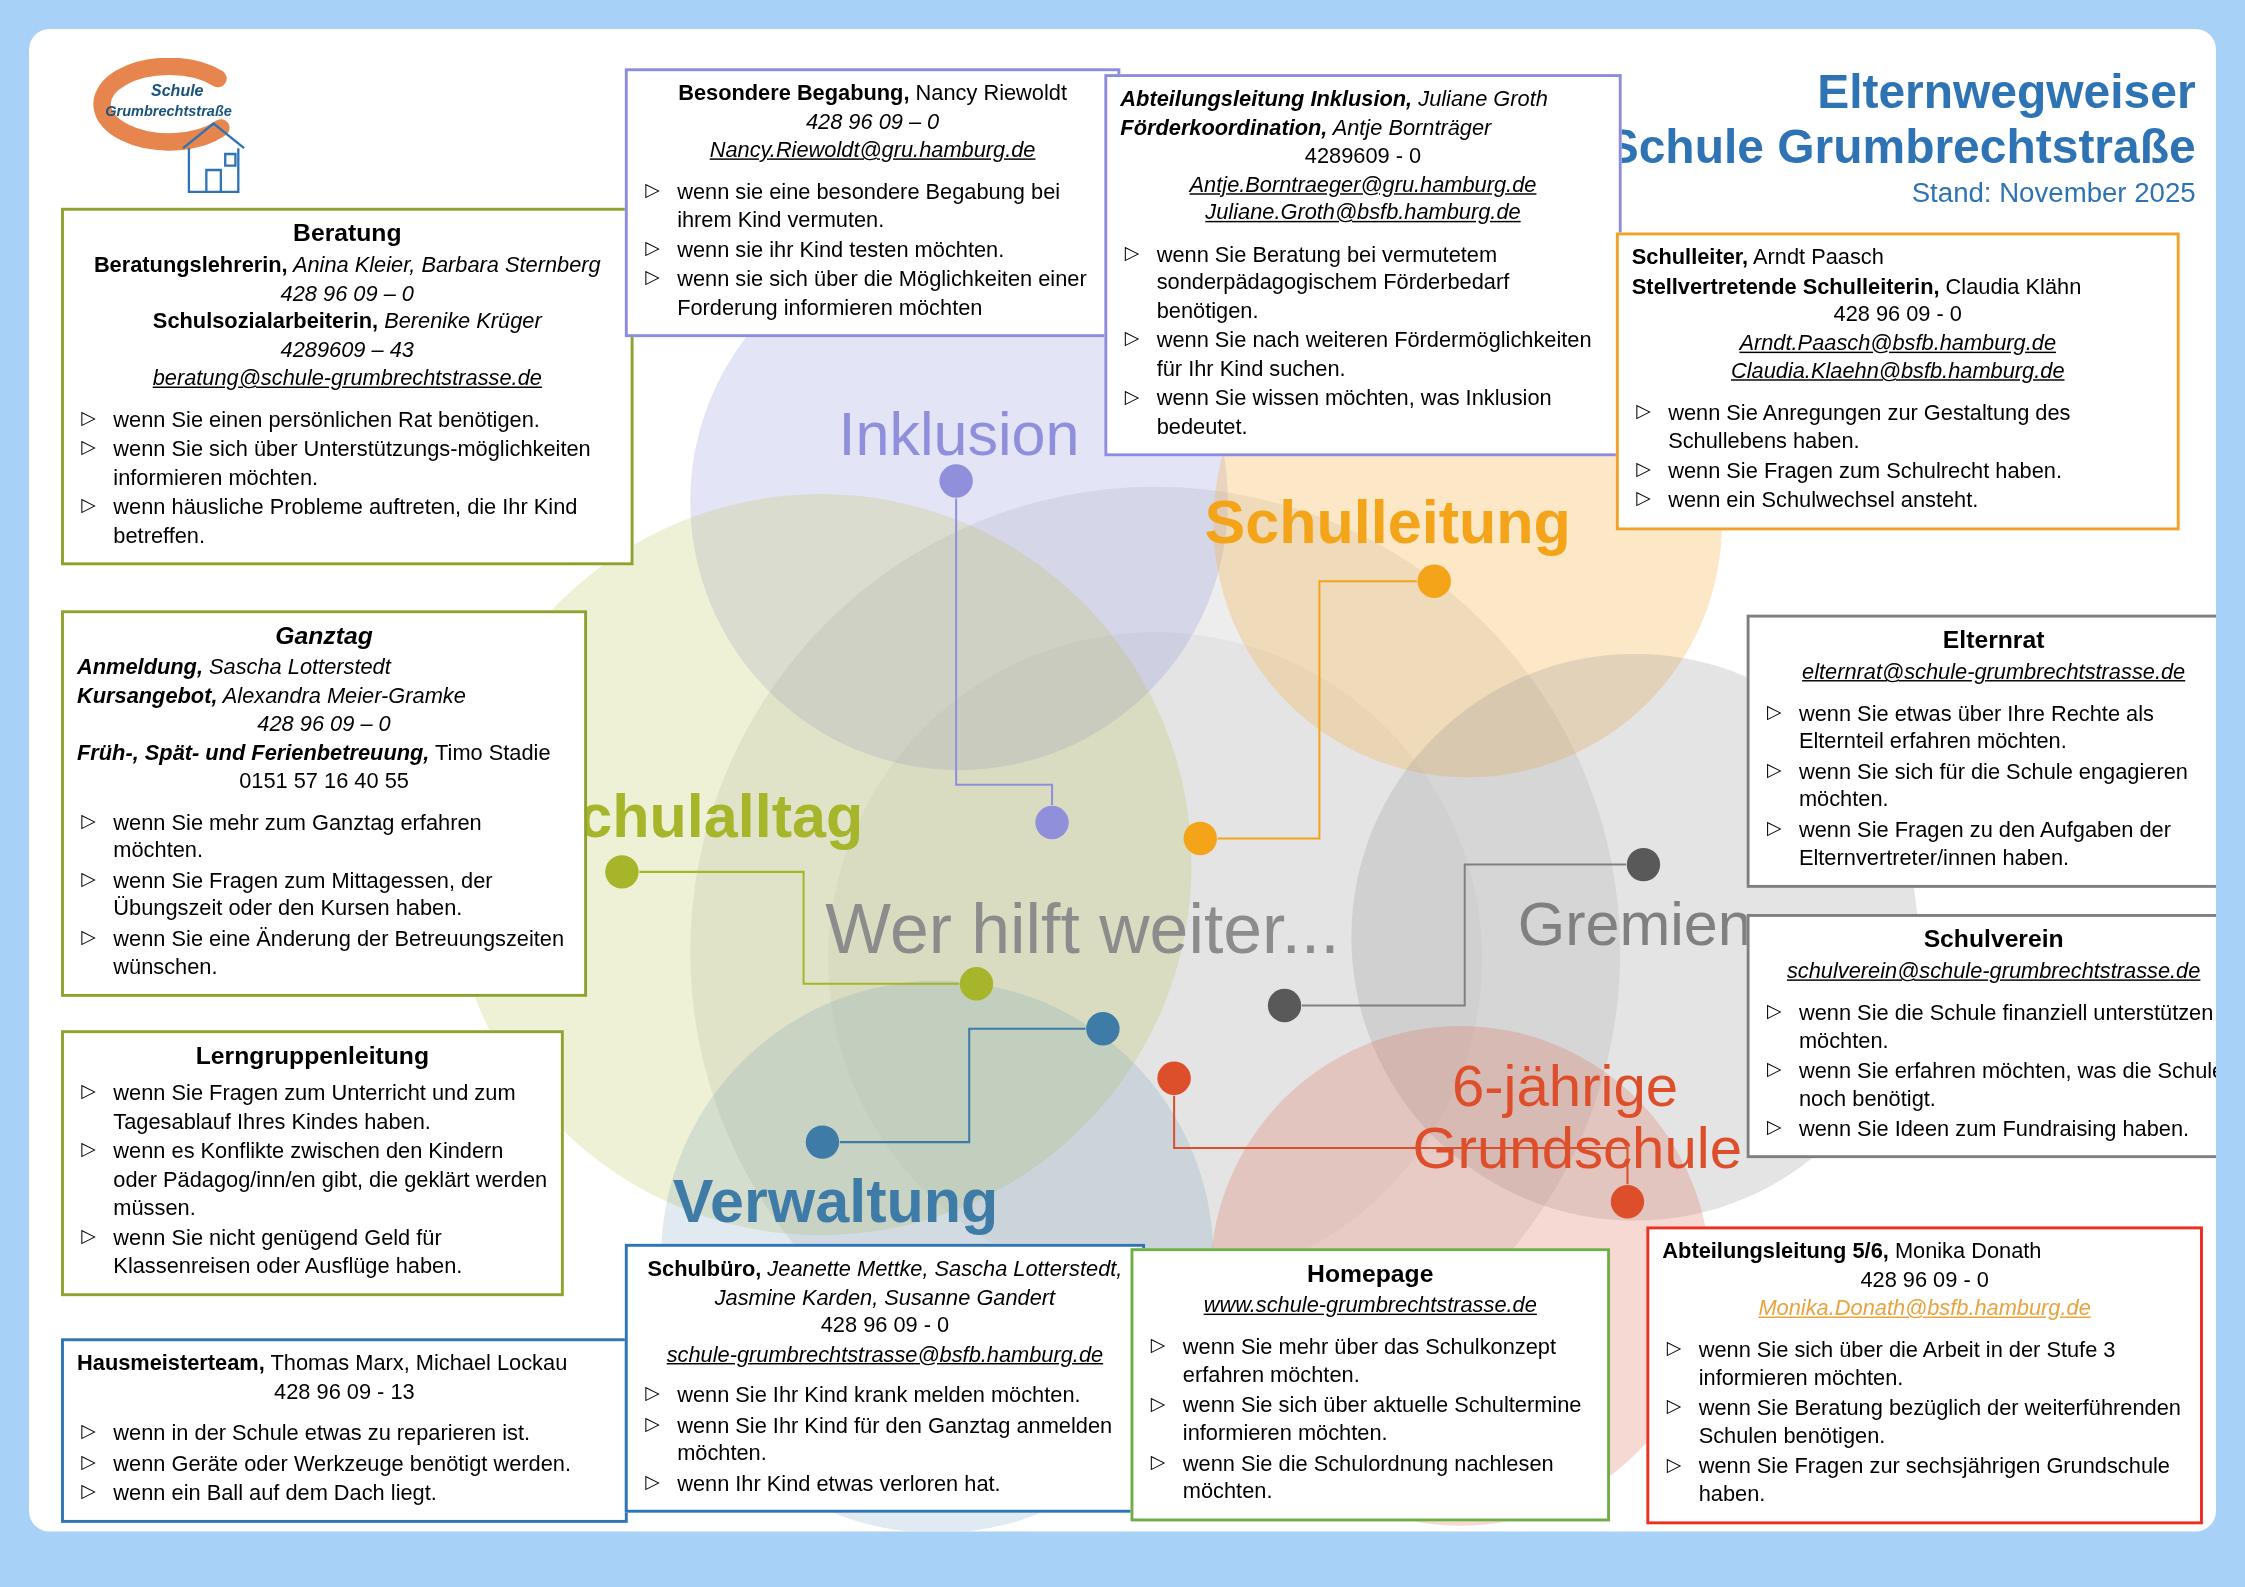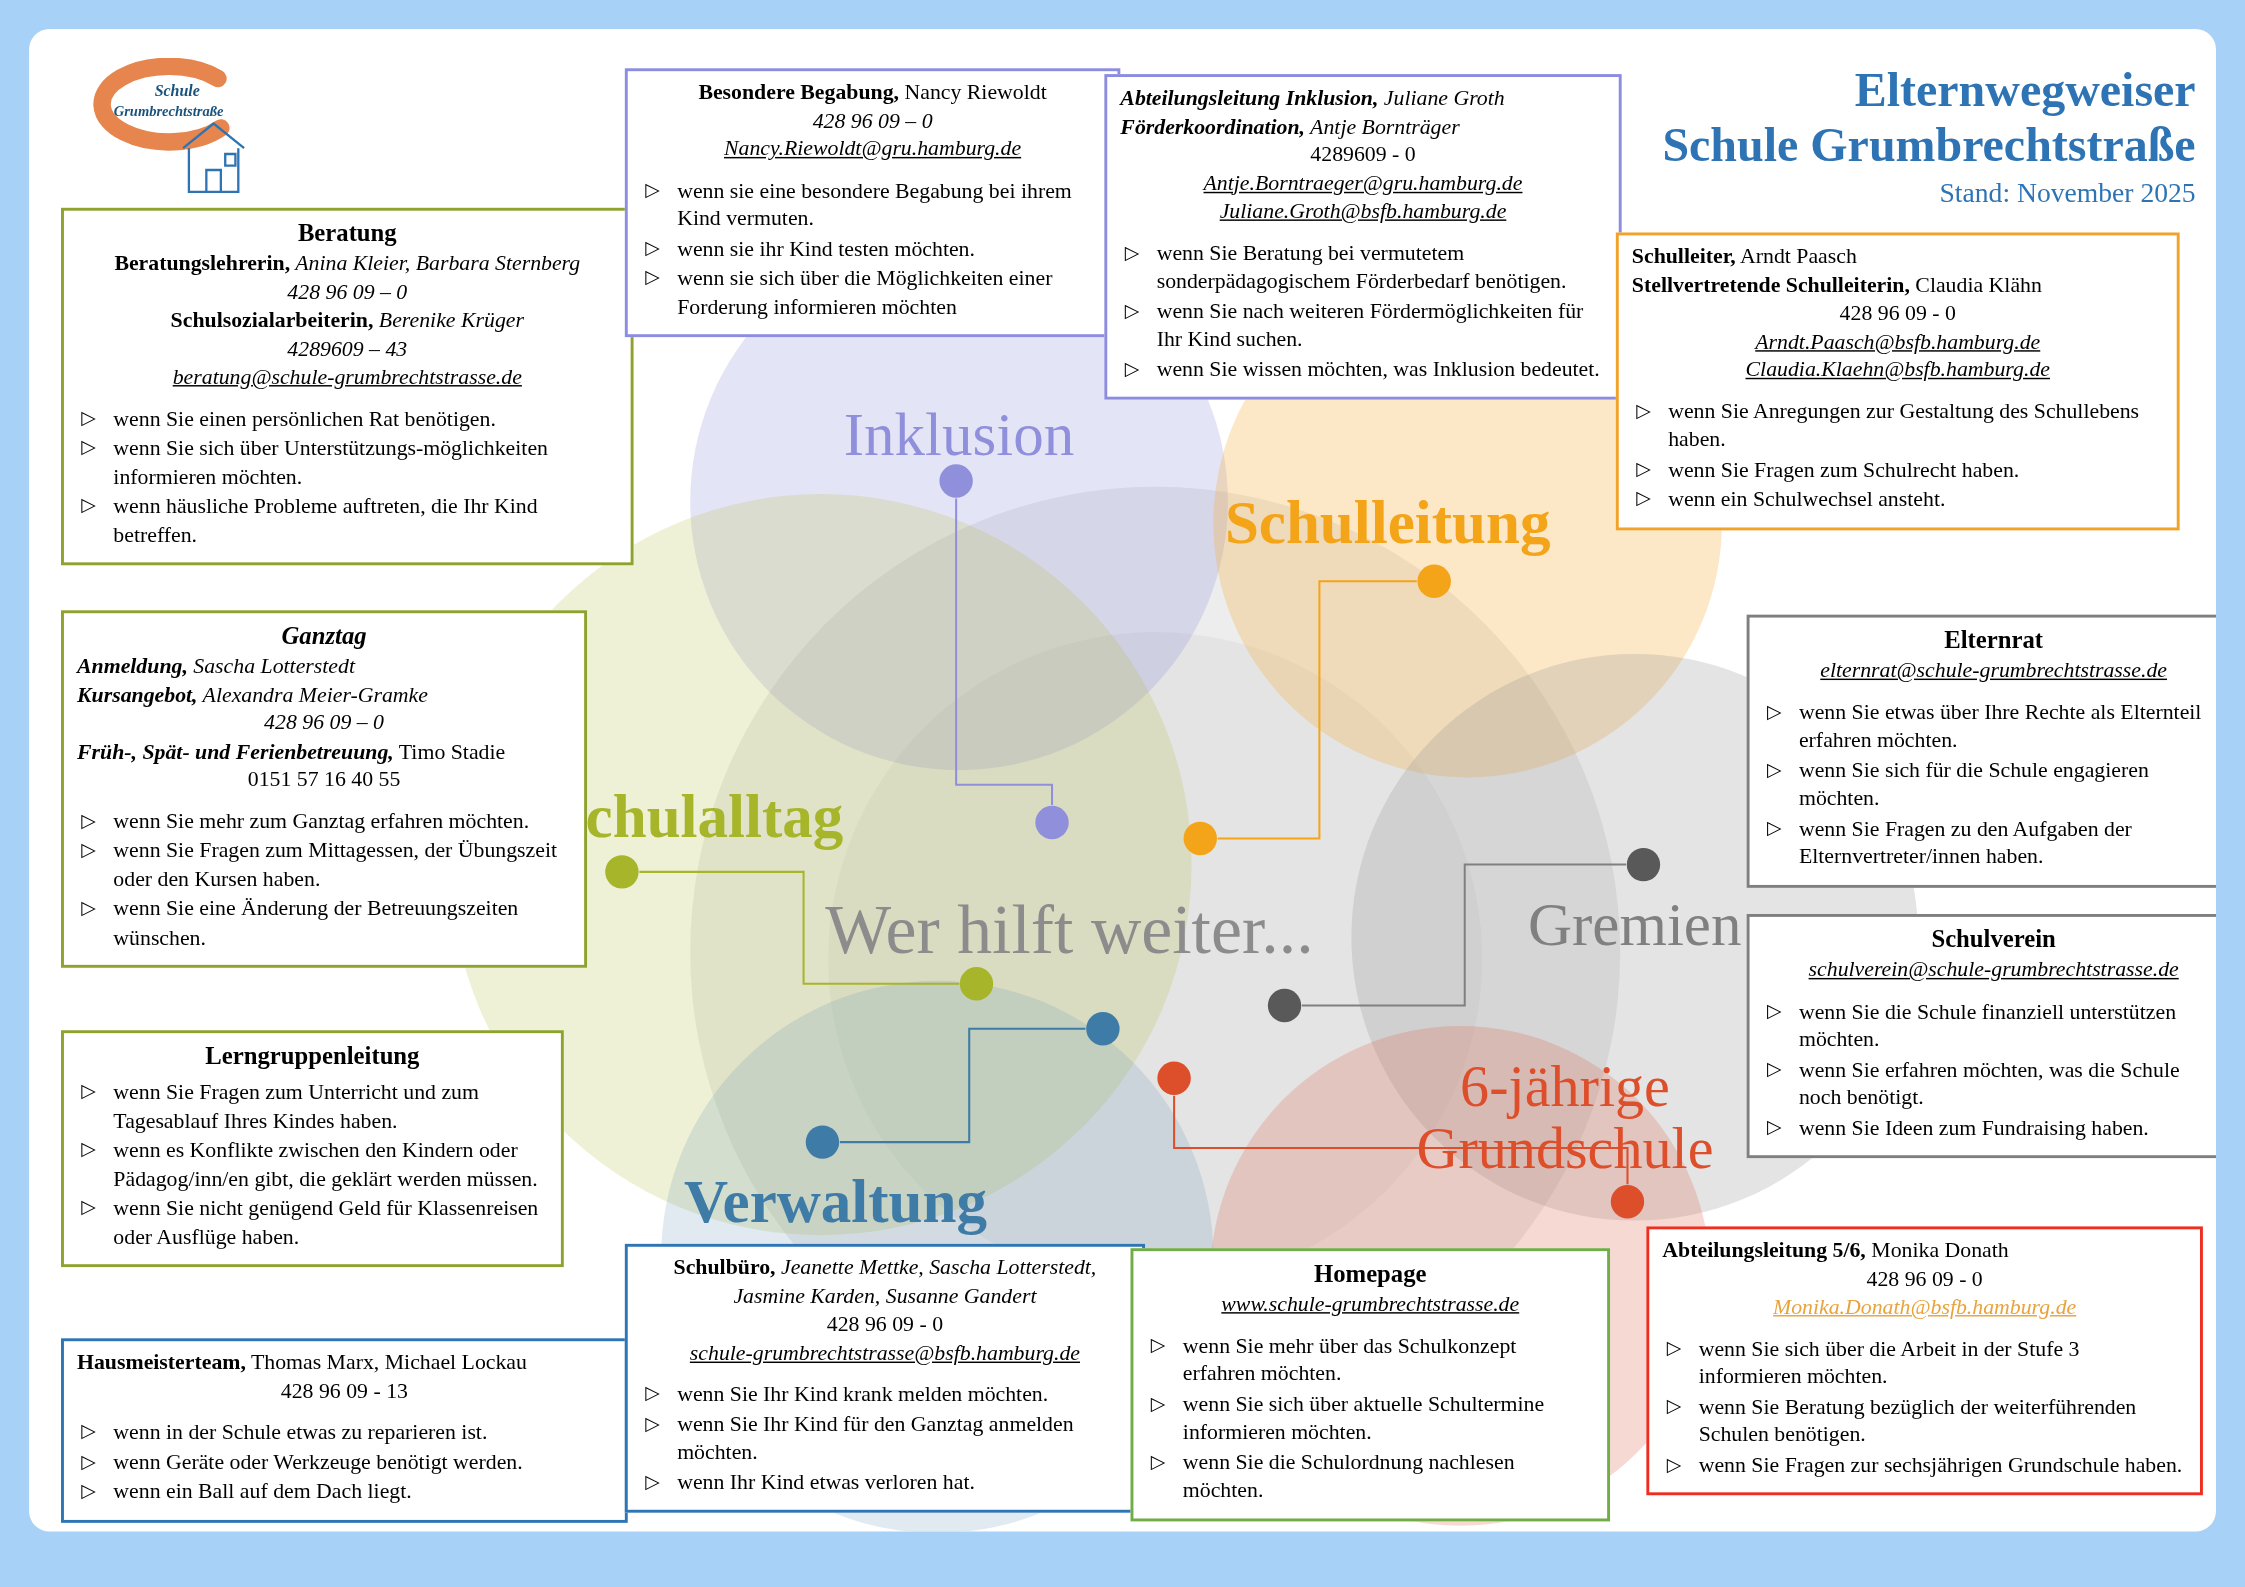--- a/index.html
+++ b/index.html
@@ -1,17 +1,17 @@
 <!DOCTYPE html>
 <html><head>
 <meta charset="utf-8">
 <style>
   html,body{margin:0;padding:0;background:#a8d1f7;}
   #canvas{position:relative;width:2245px;height:1587px;background:#a8d1f7;overflow:hidden;
-          font-family:Liberation Serif, serif;color:#000;}
+          font-family:Liberation Sans, sans-serif;color:#000;}
   #stage{position:absolute;left:0;top:0;width:1545px;height:1092px;transform:scale(1.4531);transform-origin:0 0;}
   #page{position:absolute;left:20px;top:20px;width:1505px;height:1034px;background:#fff;border-radius:14px;overflow:hidden;}
   .bg{position:absolute;left:0;top:0;z-index:0;}
   .logo{position:absolute;left:30px;top:20px;z-index:2;}
   .titleblock{position:absolute;right:14px;top:24px;z-index:2;text-align:right;color:#2e74b5;}
   .t1{font-size:33px;font-weight:bold;line-height:1.14;}
   .t2{font-size:19px;margin-top:3px;}
   .cat{position:absolute;z-index:1;text-align:center;font-size:42px;white-space:nowrap;}
   .c-inklusion{color:#8f8fdb;}
   .c-schulleitung{color:#f4a418;font-weight:bold;}

